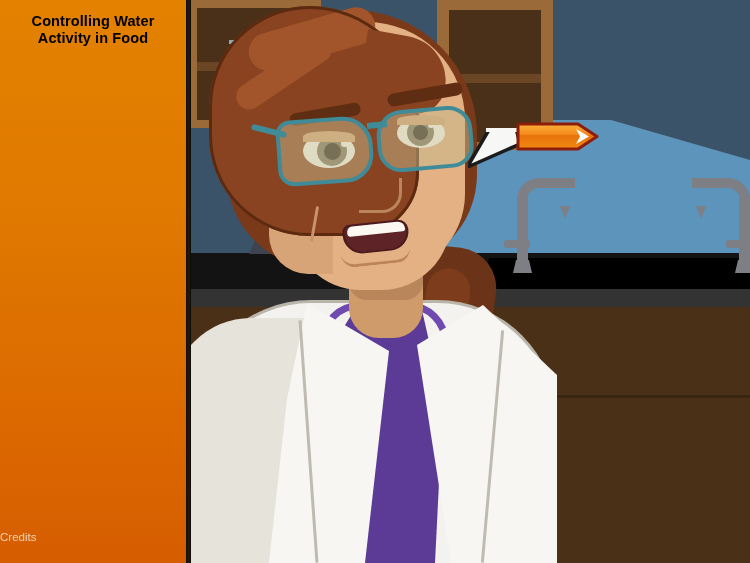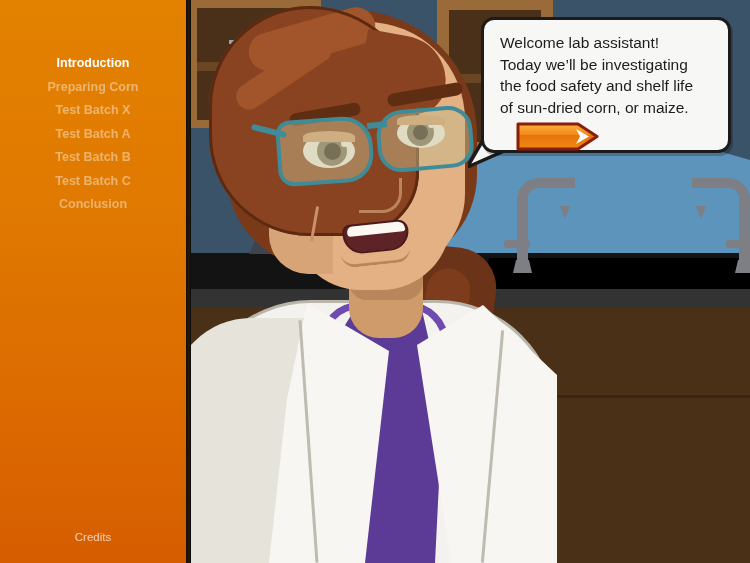--- a/index.html
+++ b/index.html
@@ -63,21 +63,20 @@
     cursor: pointer;
     user-select: none;
   }
   .nav-item.active {
     color: #ffffff;
   }
   .nav-credits {
     position: absolute;
     left: 0; top: 531px;
     width: 186px;
-    text-align: center;
     font-size: 11.5px;
     color: rgba(255,255,255,0.70);
     cursor: pointer;
     user-select: none;
   }
 
   
   #scene {
     position: absolute;
     left: 191px; top: 0;
@@ -620,53 +619,40 @@
       <div class="mouth"></div>
       <div class="teeth"></div>
       <div class="lip-low"></div>
     </div>
 
     <svg id="bubble-tail" viewBox="0 0 52 40">
       <path d="M 48 0 L 52 16 L 2 38 Q 0 39 1 36 L 22 0 Z" fill="#f7f7f5" stroke="#1b1b1b" stroke-width="3.5" stroke-linejoin="round"></path>
       <rect x="18" y="-6" width="34" height="10" fill="#f7f7f5"></rect>
     </svg>
 
-    <div id="bubble">
-      <div id="bubble-text">Welcome lab assistant!
-Today we’ll be investigating
-the food safety and shelf life
-of sun-dried corn, or maize.</div>
-    </div>
 
     <div id="next-button">
       <svg width="83" height="29" viewBox="0 0 83 29" style="display:block;">
         <defs>
           <linearGradient id="ngrad" x1="0" y1="0" x2="0" y2="1">
             <stop offset="0%" stop-color="#fbb03b"></stop>
             <stop offset="42%" stop-color="#f3891a"></stop>
             <stop offset="45%" stop-color="#e8720c"></stop>
             <stop offset="100%" stop-color="#f08a10"></stop>
           </linearGradient>
         </defs>
         <path d="M2 2 H62 L81 14.5 L62 27 H2 Z" fill="url(#ngrad)" stroke="#8b1d09" stroke-width="3" stroke-linejoin="round"></path>
         <path d="M60 7 L73 14.5 L60 22 L64 14.5 Z" fill="#ffffff"></path>
       </svg>
     </div>
 
   </div>
 
   <div id="sidebar">
-
-    <div class="nav-list">
-      <div class="nav-item active">Introduction</div>
-      <div class="nav-item">Preparing Corn</div>
-      <div class="nav-item">Test Batch X</div>
-      <div class="nav-item">Test Batch A</div>
-      <div class="nav-item">Test Batch B</div>
-      <div class="nav-item">Test Batch C</div>
-      <div class="nav-item">Conclusion</div>
-    </div>
+    <div class="nav-title" style="white-space:pre-line;">Controlling Water
+Activity in Food</div>
+
 
     <div class="nav-credits">Credits</div>
   </div>
   <div id="sidebar-edge"></div>
 
 </div>
 
 </body></html>

